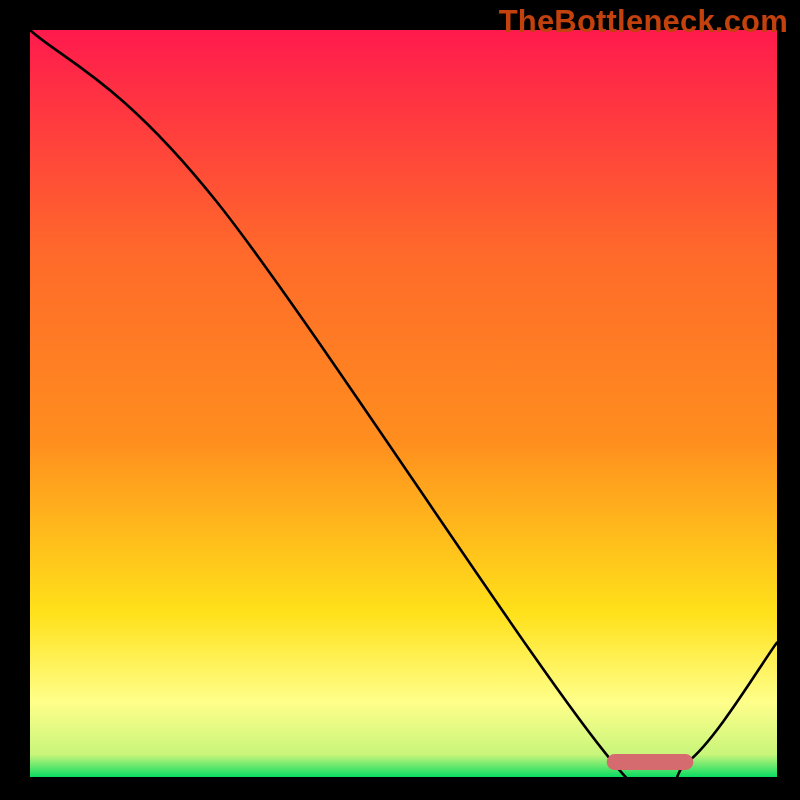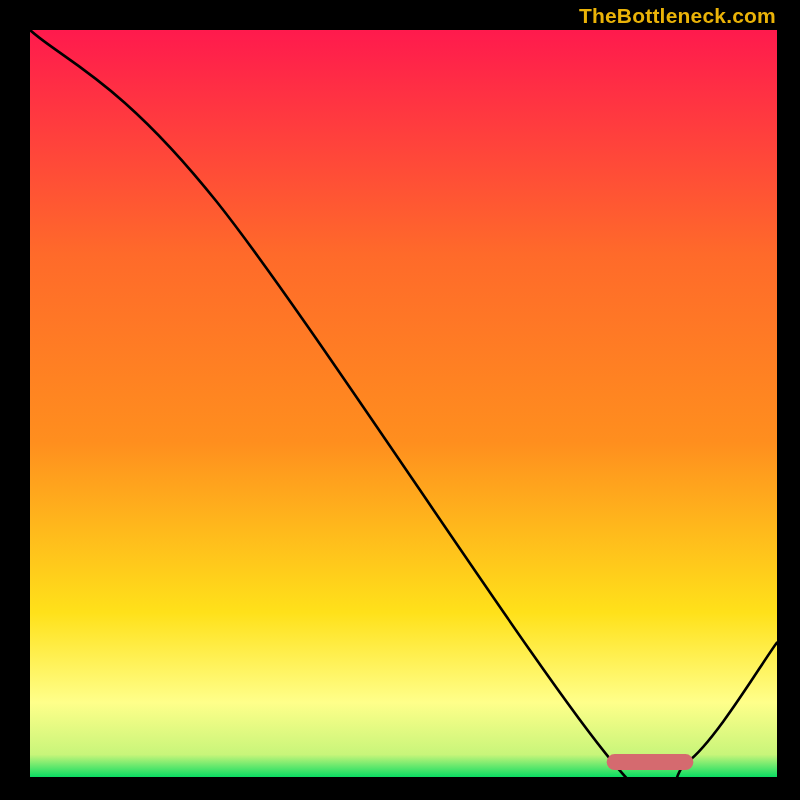--- a/index.html
+++ b/index.html
@@ -12,23 +12,23 @@
     font-family: Arial, Helvetica, sans-serif;
   }
   .wrap {
     position: relative;
     width: 800px;
     height: 800px;
   }
   .watermark {
     position: absolute;
     top: 4px;
-    right: 24px;
-    color: #eab308;
-    font-size: 21px;
+    right: 12px;
+    color: #c2410c;
+    font-size: 31px;
     font-weight: bold;
     letter-spacing: 0.2px;
     z-index: 5;
   }
   svg.chart {
     position: absolute;
     left: 0;
     top: 0;
     width: 800px;
     height: 800px;

